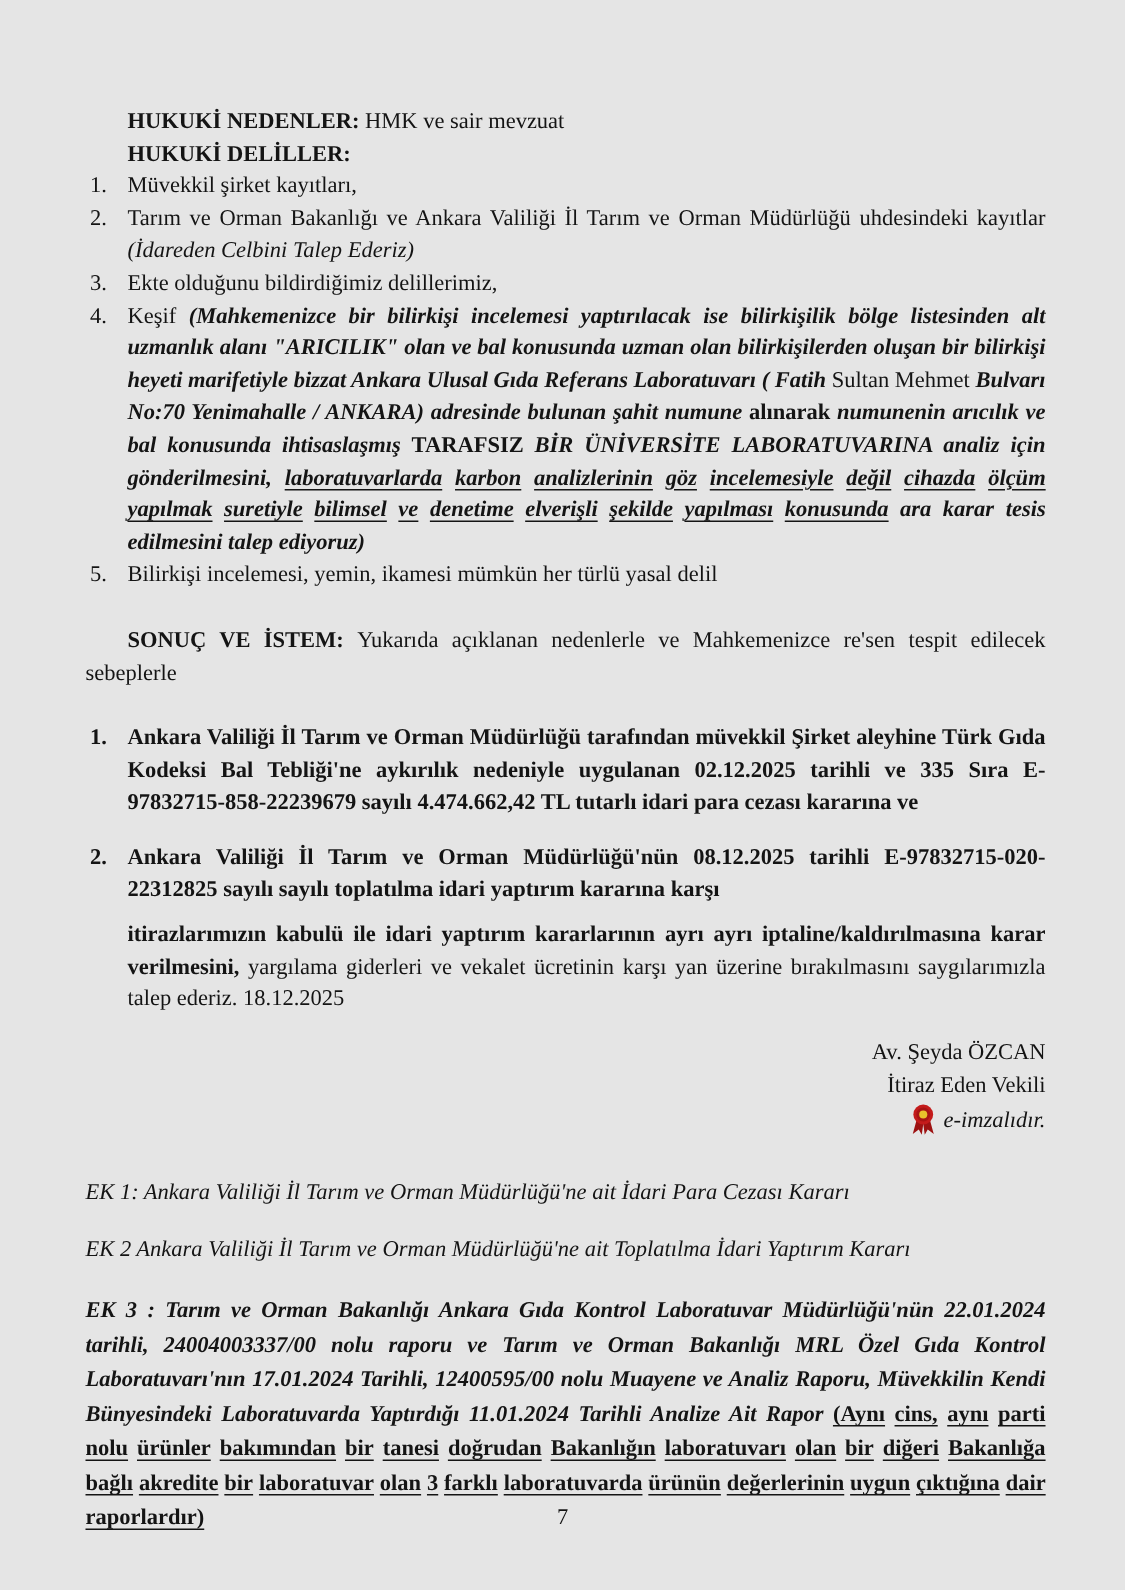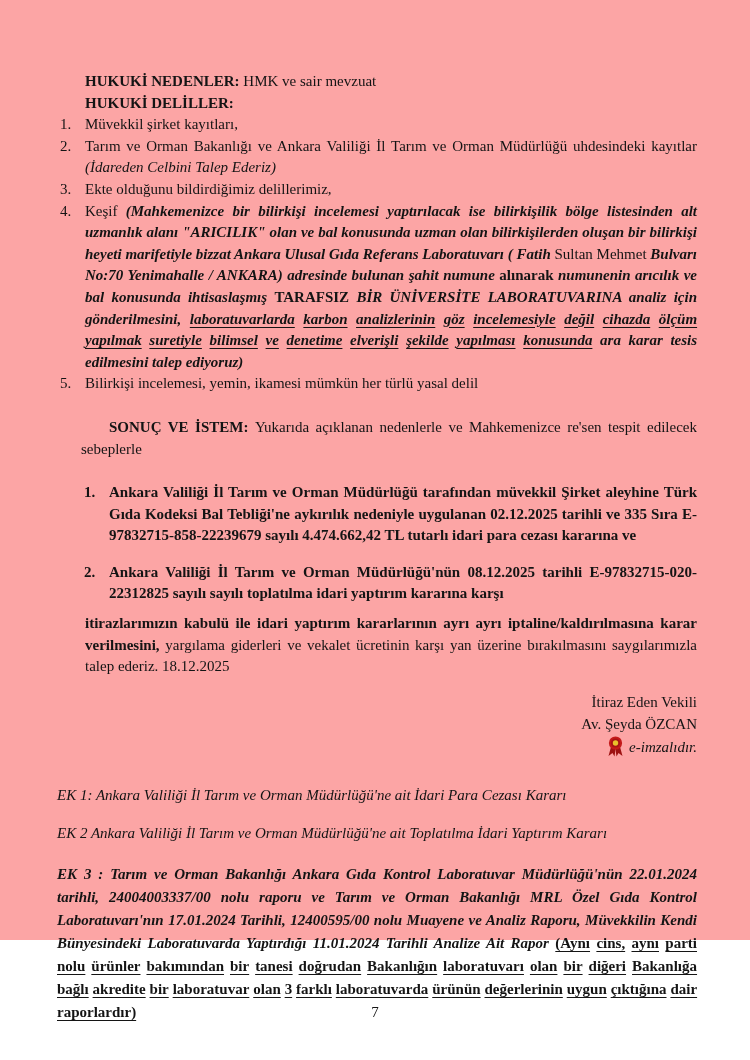--- a/index.html
+++ b/index.html
@@ -11,22 +11,22 @@
     width: 750px;
     height: 1060px;
     overflow: hidden;
     font-family: "Liberation Serif", "DejaVu Serif", serif;
     font-size: 15px;
     color: #141414;
   }
   .page {
     position: relative;
     width: 750px;
-    height: 940px;
-    background: #fca5a5;
+    height: 1060px;
+    background: #e5e5e5;
   }
   .content {
     position: absolute;
     left: 57px;
     right: 53px;
     top: 71px;
   }
   p {
     margin: 0;
     text-align: justify;
@@ -42,21 +42,21 @@
     position: relative;
     padding-left: 28px;
     text-align: justify;
     line-height: 21.6px;
   }
   .nlist .marker { position: absolute; left: 3px; top: 0; }
 
   .reqlist li { font-weight: bold; }
   .reqlist .marker { font-weight: bold; }
 
-  .gap-lg { margin-top: 22px; margin-left: 24px; }
+  .gap-lg { margin-top: 22px; }
   .gap-md { margin-top: 15px; }
 
   .closing { margin-left: 28px; margin-top: 8px; }
 
   .signature {
     margin-top: 13px;
     text-align: right;
     line-height: 22px;
   }
   .esign-line {
@@ -125,22 +125,22 @@
       </li>
       <li class="gap-md">
         <span class="marker">2.</span>
         <span><span class="b">Ankara Valiliği İl Tarım ve Orman Müdürlüğü'nün 08.12.2025 tarihli E-97832715-020-22312825 sayılı  sayılı toplatılma idari yaptırım kararına karşı</span></span>
       </li>
     </ol>
 
     <p class="closing"><span class="b">itirazlarımızın kabulü ile idari yaptırım kararlarının ayrı ayrı iptaline/kaldırılmasına karar verilmesini, </span><span>yargılama giderleri ve vekalet ücretinin karşı yan üzerine bırakılmasını saygılarımızla talep ederiz. 18.12.2025</span></p>
 
     <div class="signature">
+      <div>Av. Şeyda ÖZCAN</div>
       <div>İtiraz Eden Vekili</div>
-      <div>Av. Şeyda ÖZCAN</div>
       <div class="esign-line">
         <span class="seal">
           <svg width="17" height="21" viewBox="0 0 17 21" aria-hidden="true">
             <polygon points="4.5,9 1.5,20 5.5,17 7.5,20.5 9,10" fill="#9d1212"></polygon>
             <polygon points="12.5,9 15.5,20 11.5,17 9.5,20.5 8,10" fill="#9d1212"></polygon>
             <circle cx="8.5" cy="7" r="6.6" fill="#c41b1b"></circle>
             <circle cx="8.5" cy="7" r="4.6" fill="#a81414"></circle>
             <circle cx="8.5" cy="7" r="2.7" fill="#e9c12c"></circle>
           </svg>
         </span>

